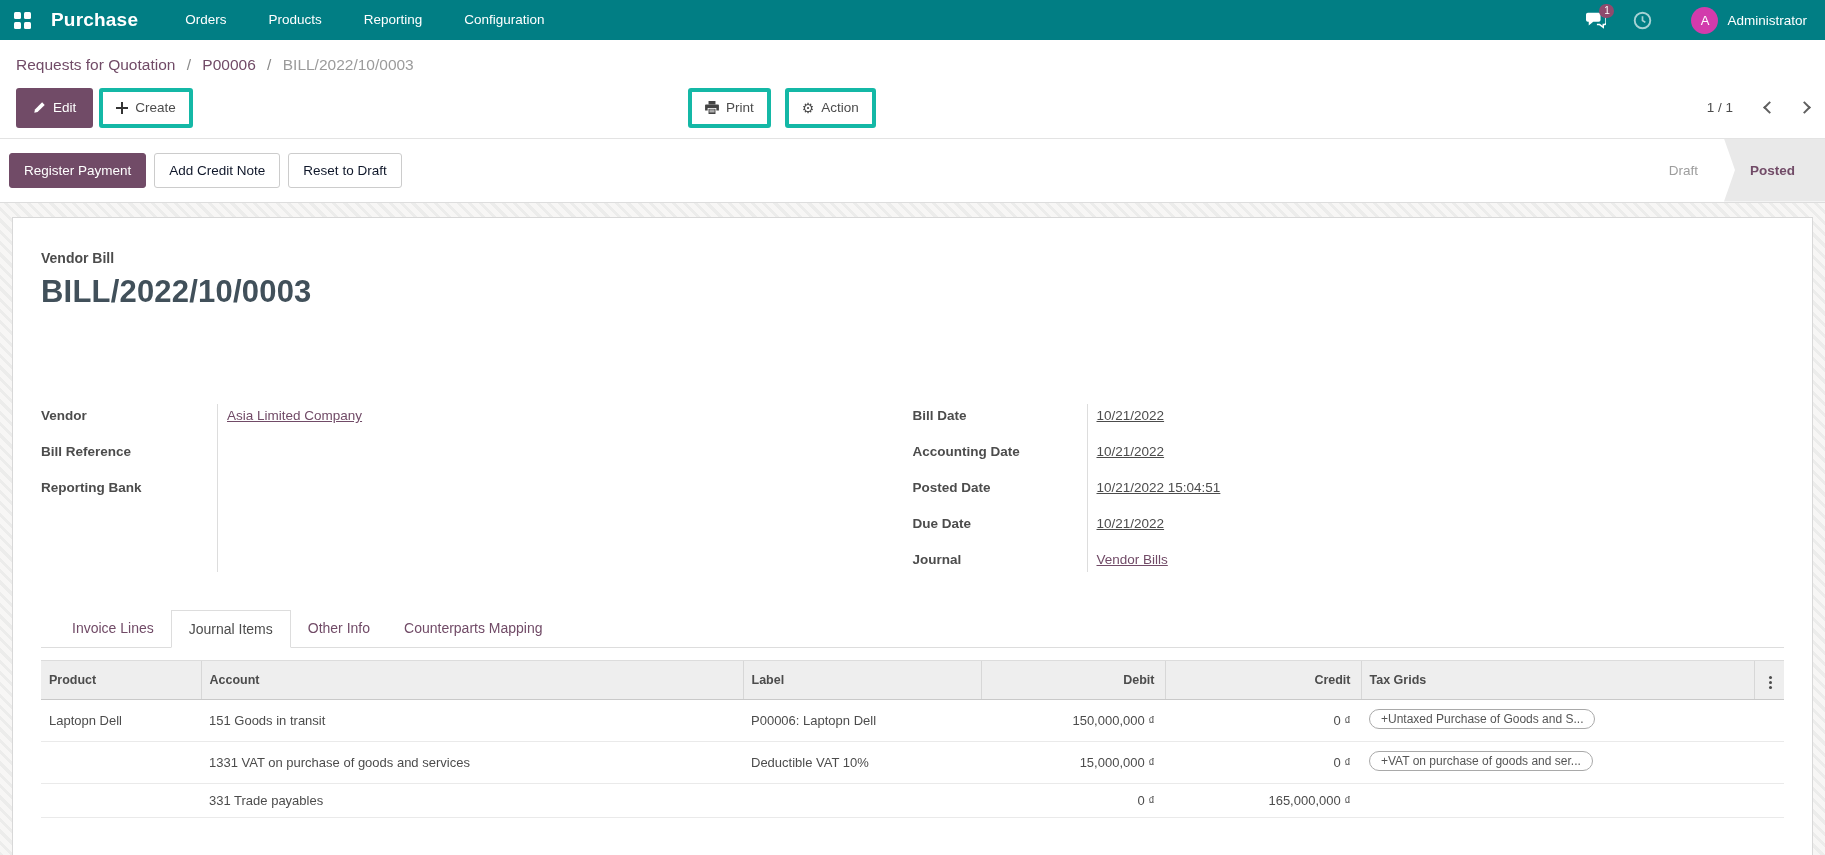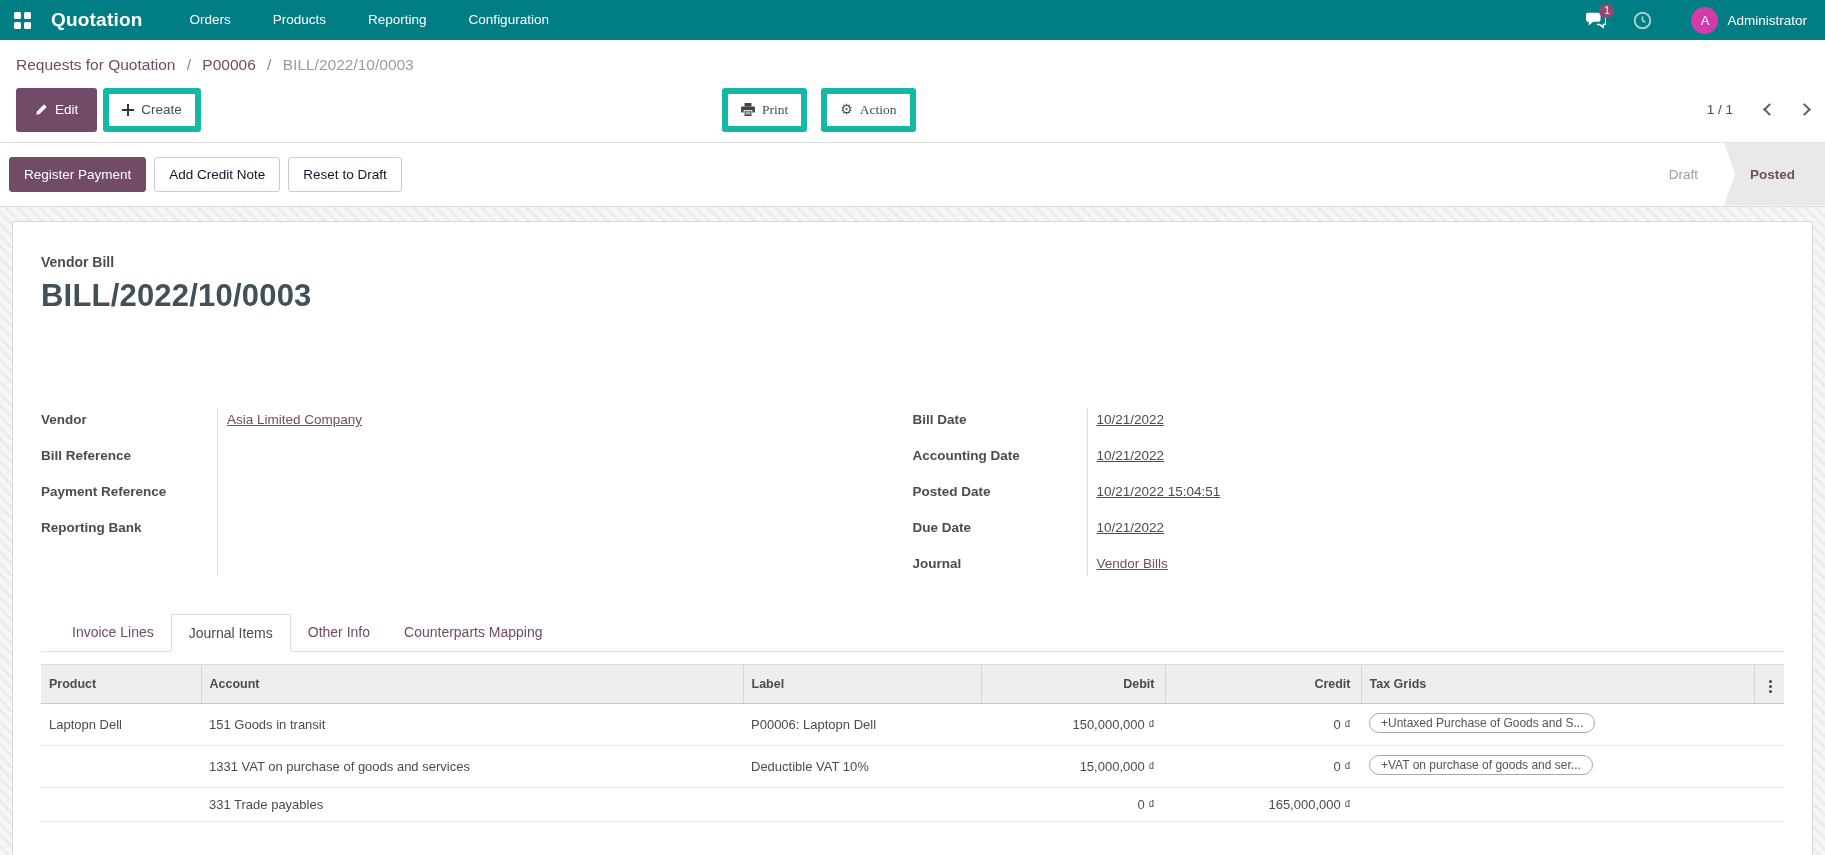--- a/index.html
+++ b/index.html
@@ -26,25 +26,25 @@
 
   
   .breadcrumb-row { padding:16px 16px 10px; font-size:15.5px; background:#fff; }
   .bc-link { color:var(--link,#714b67); cursor:pointer; text-decoration:none; }
   .bc-sep { color:#888; margin:0 7px; }
   .bc-current { color:#9b9b9b; }
 
   
   .control-row { display:flex; align-items:center; padding:4px 16px 10px; border-bottom:1px solid #e3e3e3; position:relative; }
   .btn { display:inline-flex; align-items:center; gap:7px; font-size:13.5px; line-height:1;
-         padding:9px 13px; border:6px solid #14b8a6; background:#fff; color:#4c4c4c; cursor:pointer;
+         padding:9px 13px; border:4px solid #14b8a6; background:#fff; color:#4c4c4c; cursor:pointer;
          border-radius:3px; font-family:inherit;text-align:center; }
   .btn.primary { background:var(--primary,#714b67); border-color:var(--primary,#714b67); color:#fff; }
   .left-buttons { display:flex; gap:6px; }
-  .center-buttons { position:absolute; left:722px; display:flex; gap:14px;font-family:Liberation Serif, serif; }
+  .center-buttons { position:absolute; left:688px; display:flex; gap:14px; }
   .pager { margin-left:auto; display:flex; align-items:center; gap:26px; }
   .pager-value { font-size:13.5px; color:#4c4c4c; margin-right:6px; }
   .chev { width:9px; height:9px; border-right:2px solid #5f5f5f; border-bottom:2px solid #5f5f5f;
           display:inline-block; cursor:pointer; }
   .chev.left  { transform:rotate(135deg); }
   .chev.right { transform:rotate(-45deg); }
 
   
   .status-row { display:flex; align-items:stretch; border-bottom:1px solid #ddd; background:#fff;
                 height:64px; padding-left:9px; }
@@ -106,21 +106,21 @@
 <div class="app">
 
   <nav class="navbar">
     <div class="nav-left">
       <span class="apps-btn">
           <i></i>
           <i></i>
           <i></i>
           <i></i>
         </span>
-      <a class="brand">Quotation</a>
+      <a class="brand">Purchase</a>
       <a class="nav-item">Orders</a>
       <a class="nav-item">Products</a>
       <a class="nav-item">Reporting</a>
       <a class="nav-item">Configuration</a>
     </div>
     <div class="nav-right">
       <span class="nav-icon">
         <svg width="20" height="18" viewBox="0 0 22 18">
           <path d="M2 1h12a2 2 0 0 1 2 2v6a2 2 0 0 1-2 2H8l-5 4v-4H2a2 2 0 0 1-2-2V3a2 2 0 0 1 2-2z" fill="#ffffff"></path>
           <path d="M18 5h2a2 2 0 0 1 2 2v5a2 2 0 0 1-2 2h-1v3l-4-3h-3" fill="none" stroke="#ffffff" stroke-width="1.6"></path>
@@ -204,24 +204,20 @@
 
       <div class="fields">
         <div class="fgroup left">
           <span class="vline"></span>
           <div class="frow">
             <span class="flabel">Vendor</span>
             <span class="fvalue link">Asia Limited Company</span>
           </div>
           <div class="frow">
             <span class="flabel">Bill Reference</span>
-            <span class="fvalue"></span>
-          </div>
-          <div class="frow">
-            <span class="flabel">Payment Reference</span>
             <span class="fvalue"></span>
           </div>
           <div class="frow">
             <span class="flabel">Reporting Bank</span>
             <span class="fvalue"></span>
           </div>
         </div>
         <div class="fgroup right">
           <span class="vline"></span>
           <div class="frow">

